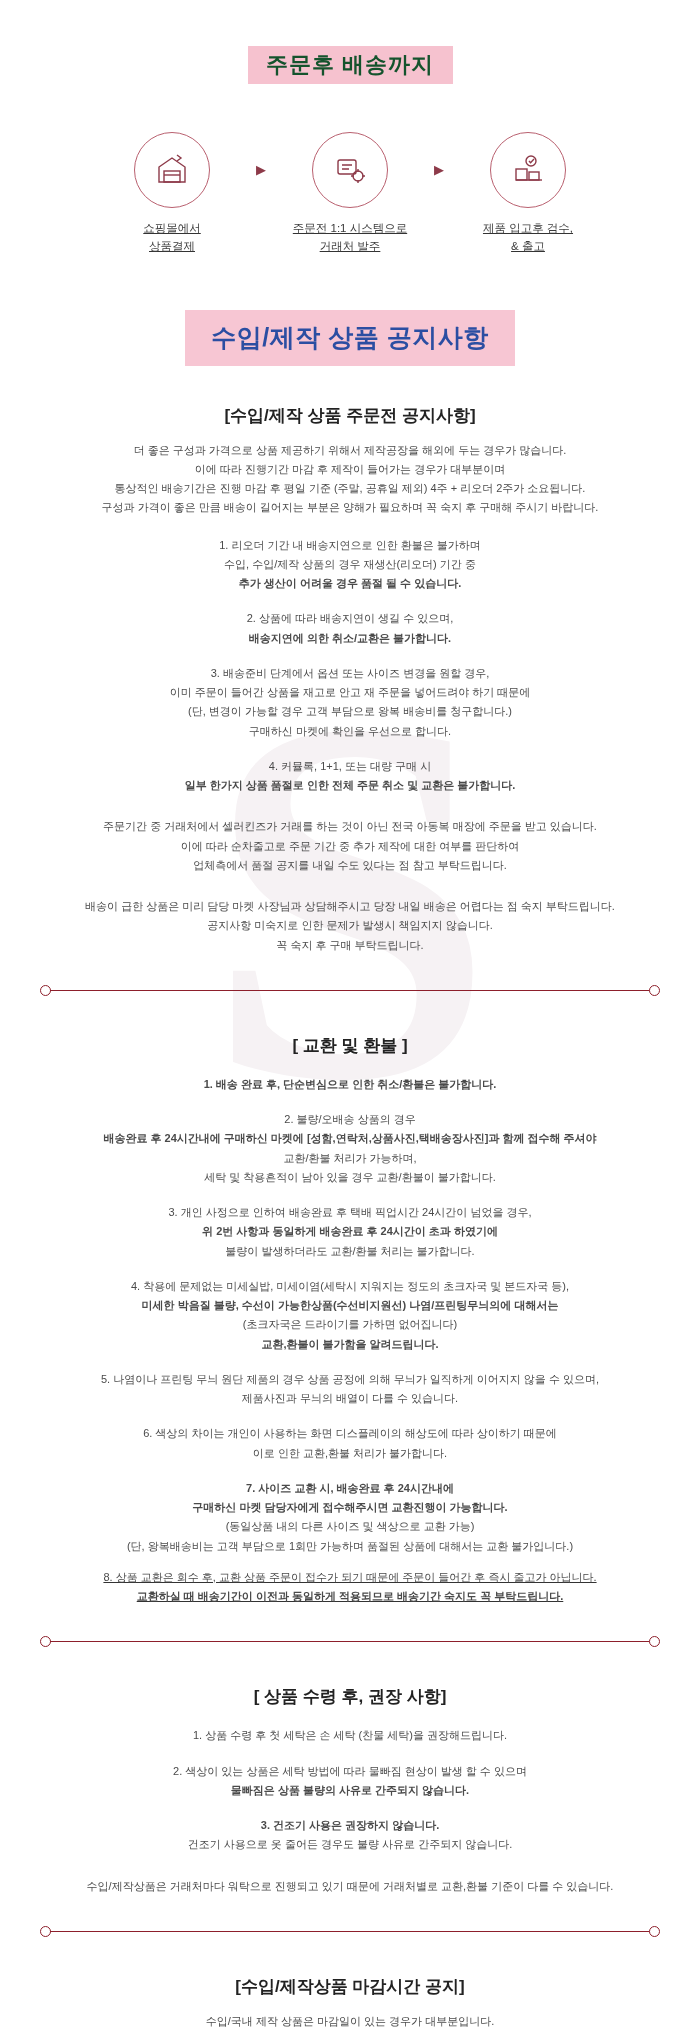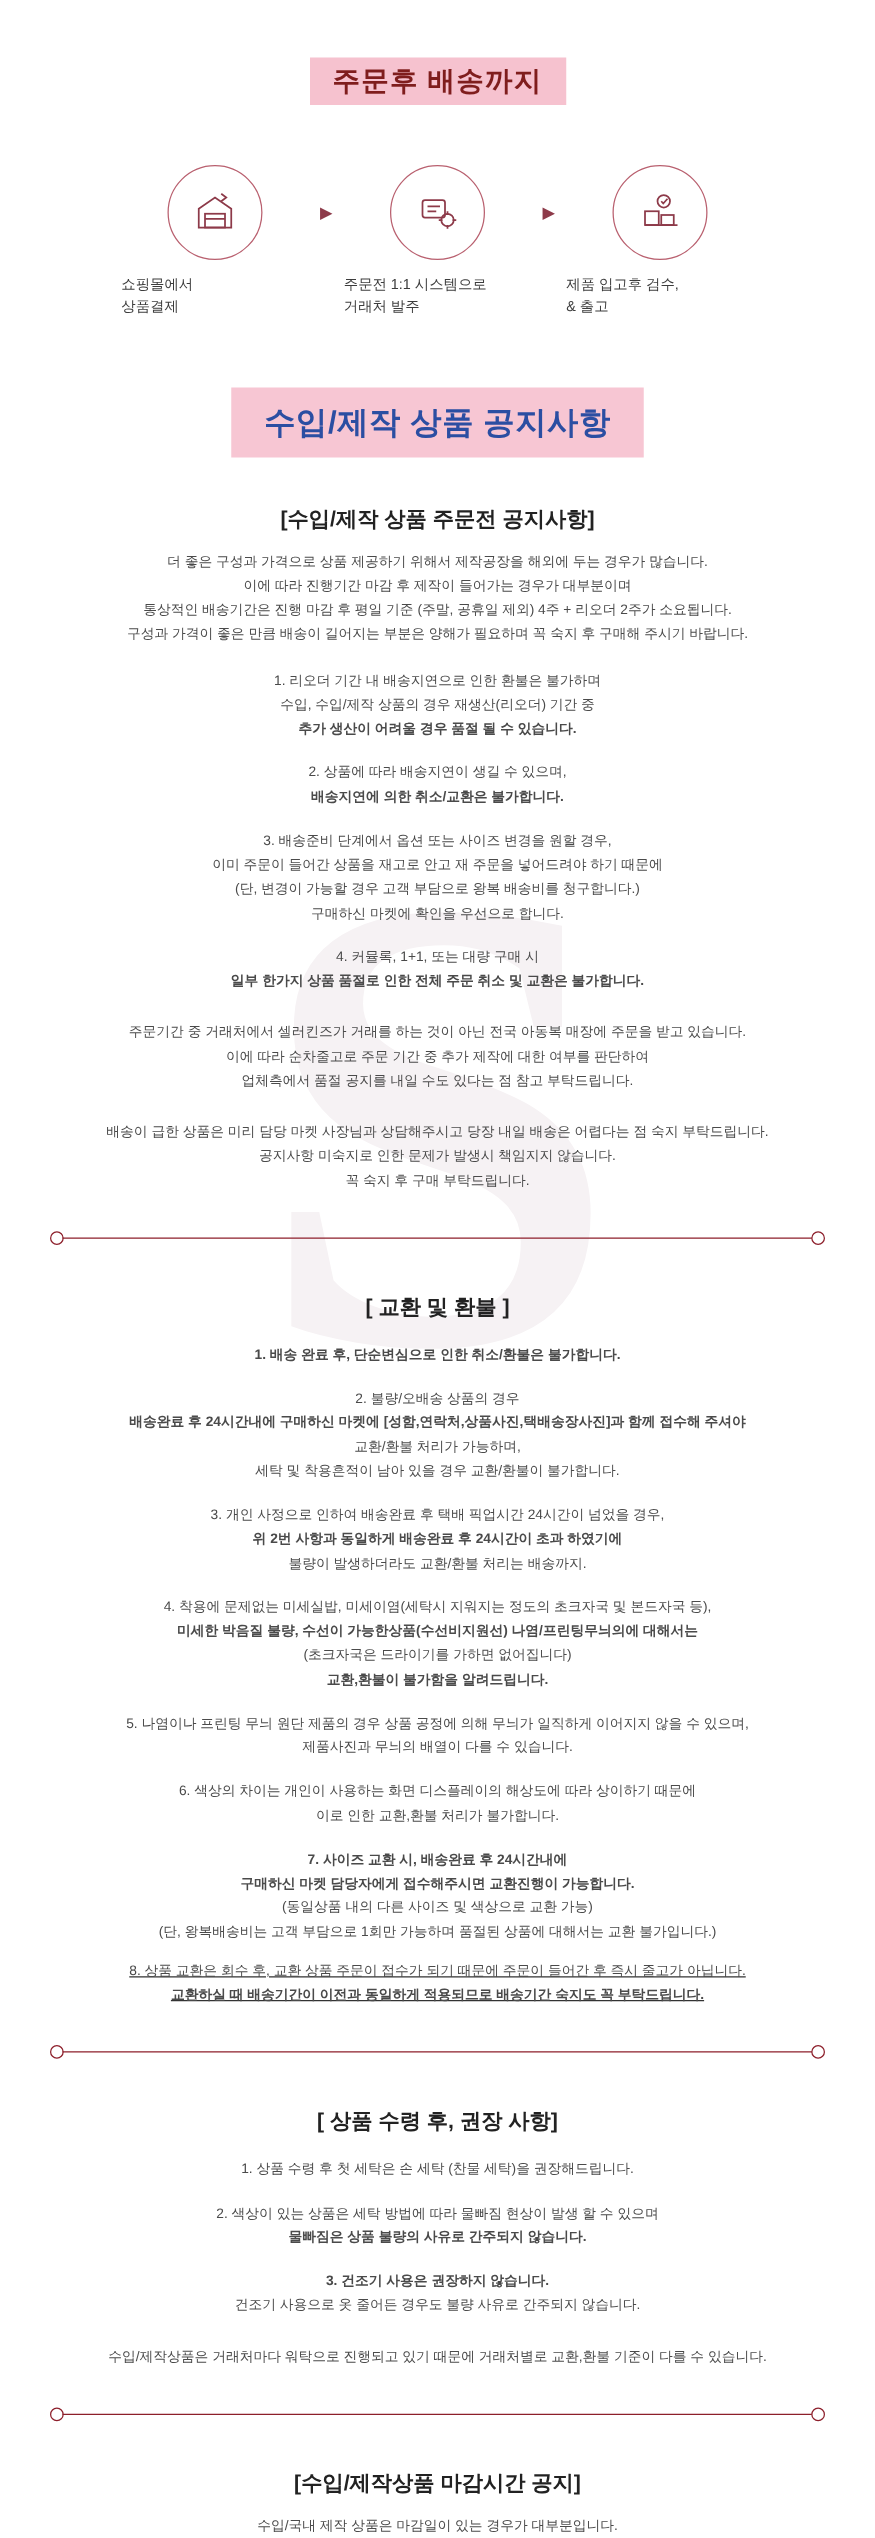--- a/index.html
+++ b/index.html
@@ -43,35 +43,36 @@
     width:205px;
     height:38px;
     background:#f6c2cf;
     display:flex;
     align-items:center;
     justify-content:center;
   }
   .top-banner span{
     font-size:22px;
     font-weight:bold;
-    color:#7f1d1d;
+    color:#14532d;
     letter-spacing:1px;
   }
 
   
   .steps{
     margin:48px auto 0 auto;
     width:520px;
     display:flex;
     align-items:flex-start;
     justify-content:center;
   }
   .step{
     width:150px;
-    text-align:left;
+    text-align:center;
+    text-decoration:underline;
   }
   .circle{
     width:74px;height:74px;
     margin:0 auto;
     border:1px solid #b9606f;
     border-radius:50%;
     display:flex;align-items:center;justify-content:center;
     color:#8d3a49;
   }
   .step-label{
@@ -278,21 +279,21 @@
           </div>
           <div style="margin-top: 16px;">
             <p class="line red">2. 불량/오배송 상품의 경우</p>
             <p class="line redbold">배송완료 후 24시간내에 구매하신 마켓에 [성함,연락처,상품사진,택배송장사진]과 함께 접수해 주셔야</p>
             <p class="line">교환/환불 처리가 가능하며,</p>
             <p class="line">세탁 및 착용흔적이 남아 있을 경우 교환/환불이 불가합니다.</p>
           </div>
           <div style="margin-top: 16px;">
             <p class="line red">3. 개인 사정으로 인하여 배송완료 후 택배 픽업시간 24시간이 넘었을 경우,</p>
             <p class="line redbold">위 2번 사항과 동일하게 배송완료 후 24시간이 초과 하였기에</p>
-            <p class="line">불량이 발생하더라도 교환/환불 처리는 배송까지.</p>
+            <p class="line">불량이 발생하더라도 교환/환불 처리는 불가합니다.</p>
           </div>
           <div style="margin-top: 16px;">
             <p class="line">4. 착용에 문제없는 미세실밥, 미세이염(세탁시 지워지는 정도의 초크자국 및 본드자국 등),</p>
             <p class="line redbold">미세한 박음질 불량, 수선이 가능한상품(수선비지원선) 나염/프린팅무늬의에 대해서는</p>
             <p class="line">(초크자국은 드라이기를 가하면 없어집니다)</p>
             <p class="line redbold">교환,환불이 불가함을 알려드립니다.</p>
           </div>
           <div style="margin-top: 16px;">
             <p class="line red">5. 나염이나 프린팅 무늬 원단 제품의 경우 상품 공정에 의해 무늬가 일직하게 이어지지 않을 수 있으며,</p>
             <p class="line">제품사진과 무늬의 배열이 다를 수 있습니다.</p>

